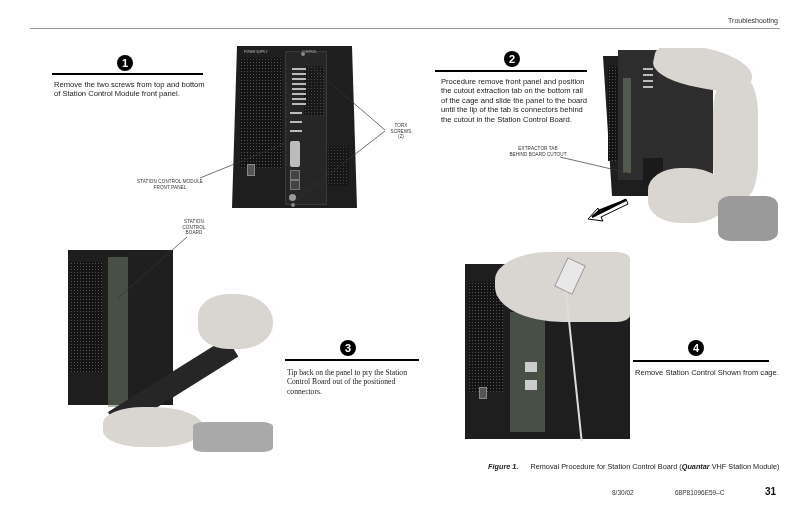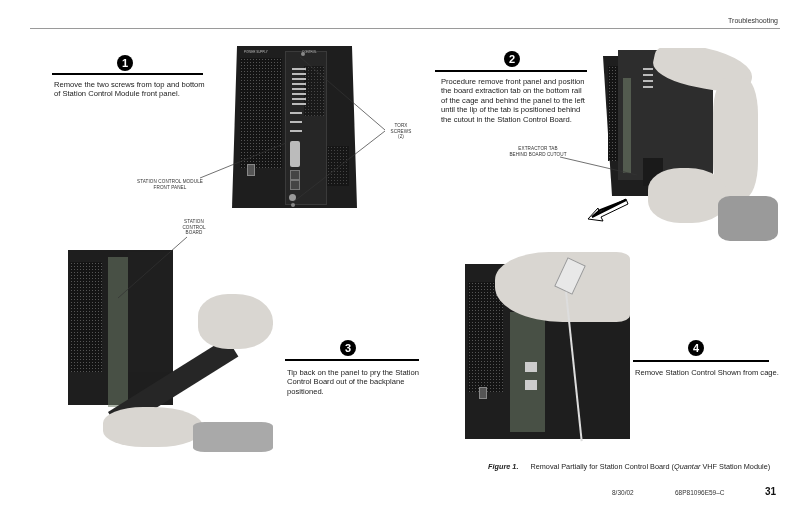--- a/index.html
+++ b/index.html
@@ -31,21 +31,21 @@
   .panel-dark { position:absolute; background:#262626; border:1px solid #3a3a3a; }
   .hand { position:absolute; background:#d9d6d1; border-radius:40% 50% 45% 40%; }
   .board { position:absolute; background:#2d2d2d; }
   .board-green { position:absolute; background:#6c7a66; }
   .led-label { position:absolute; height:2px; background:#bbb; }
   .screw { position:absolute; width:4px; height:4px; border-radius:50%; background:#888; }
 
   
   .fig-caption { position:absolute; left:488px; top:462px; font-size:7.3px; color:#222; white-space:nowrap; }
   .fig-caption .fig-label { font-weight:bold; font-style:italic; margin-right:12px; }
-  .fig-caption em { font-style:italic; }
+  .fig-caption em { font-style:italic;font-weight:bold; }
   .footer-date { position:absolute; left:612px; top:489px; font-size:6.5px; color:#333; }
   .footer-doc { position:absolute; left:675px; top:489px; font-size:6.5px; color:#333; }
   .footer-page { position:absolute; left:765px; top:486px; font-size:10px; font-weight:bold; color:#111;text-align:center; }
 </style>
 </head>
 <body>
 
 <div class="hdr-text">Troubleshooting</div>
 <div class="hdr-rule"></div>
 
@@ -81,23 +81,23 @@
   <div class="abs" style="left:57px;top:148px;width:7px;height:7px;border-radius:50%;background:#999;"></div>
   <div class="abs" style="left:15px;top:118px;width:6px;height:10px;background:#555;border:1px solid #888;"></div>
   <div class="screw" style="left:69px;top:6px;"></div>
   <div class="screw" style="left:59px;top:157px;"></div>
 </div>
 
 <div class="step-num" style="left:504px;top:51px;">2</div>
 <div class="step-rule" style="left:435px;top:70px;width:152px;"></div>
 <div class="step-text" style="left:441px;top:77px;width:170px;">
   <div>Procedure remove front panel and position</div>
-  <div>the board extraction tab on the bottom rail</div>
-  <div>of the cage and behind the panel to the left</div>
-  <div>until the lip of the tab is positioned behind</div>
+  <div>the cutout extraction tab on the bottom rail</div>
+  <div>of the cage and slide the panel to the board</div>
+  <div>until the lip of the tab is connectors behind</div>
   <div>the cutout in the Station Control Board.</div>
 </div>
 
 <div class="photo" style="left:598px;top:48px;width:180px;height:195px;">
   <div class="chassis" style="left:5px;top:8px;width:60px;height:140px;clip-path:polygon(0 0,100% 0,100% 100%,15% 100%);"></div>
   <div class="mesh" style="left:10px;top:18px;width:40px;height:95px;"></div>
   <div class="board" style="left:20px;top:2px;width:95px;height:130px;"></div>
   <div class="board-green" style="left:25px;top:30px;width:8px;height:95px;opacity:.6;"></div>
   <div class="led-label" style="left:45px;top:20px;width:10px;"></div>
   <div class="led-label" style="left:45px;top:26px;width:10px;"></div>
@@ -109,24 +109,24 @@
   <div class="hand" style="left:50px;top:120px;width:80px;height:55px;"></div>
   <div class="hand" style="left:120px;top:148px;width:60px;height:45px;background:#9a9a9a;border-radius:20%;"></div>
 </div>
 <svg class="abs" style="left:586px;top:193px;" width="44" height="30" viewBox="0 0 44 30">
   <polygon points="2,26 12,15 13,19 40,6 42,11 15,24 17,28" fill="#fff" stroke="#000" stroke-width="1"></polygon>
   <polygon points="6,24 14,17 40,7" fill="none" stroke="#000" stroke-width="2"></polygon>
 </svg>
 
 <div class="step-num" style="left:340px;top:340px;">3</div>
 <div class="step-rule" style="left:285px;top:359px;width:134px;"></div>
-<div class="step-text" style="left:287px;top:368px;width:150px;">
+<div class="step-text" style="left:287px;top:368px;width:150px;font-family:Liberation Serif, serif;">
   <div>Tip back on the panel to pry the Station</div>
-  <div>Control Board out of the backplane</div>
-  <div>positioned.</div>
+  <div>Control Board out of the positioned</div>
+  <div>connectors.</div>
 </div>
 
 <div class="photo" style="left:68px;top:242px;width:205px;height:210px;">
   <div class="chassis" style="left:0;top:8px;width:105px;height:155px;"></div>
   <div class="mesh" style="left:2px;top:20px;width:32px;height:110px;"></div>
   <div class="board-green" style="left:40px;top:15px;width:20px;height:150px;opacity:.55;"></div>
   <div class="chassis" style="left:60px;top:10px;width:45px;height:120px;background:#1f1f1f;"></div>
   <div class="board" style="left:40px;top:80px;width:140px;height:22px;transform:rotate(-32deg);transform-origin:0 0;top:170px;background:#262626;"></div>
   <div class="hand" style="left:130px;top:52px;width:75px;height:55px;"></div>
   <div class="hand" style="left:35px;top:165px;width:100px;height:40px;"></div>
@@ -172,18 +172,18 @@
 
 <svg class="leaders" viewBox="0 0 800 518">
   <line x1="300" y1="57" x2="385" y2="130" stroke="#333" stroke-width="0.7"></line>
   <line x1="292" y1="203" x2="385" y2="131" stroke="#333" stroke-width="0.7"></line>
   <line x1="200" y1="178" x2="286" y2="143" stroke="#333" stroke-width="0.7"></line>
   <line x1="187" y1="237" x2="118" y2="298" stroke="#333" stroke-width="0.7"></line>
   <line x1="560" y1="157" x2="637" y2="175" stroke="#333" stroke-width="0.7"></line>
 </svg>
 
 <div class="fig-caption">
-  <span class="fig-label">Figure 1.</span><span>Removal Partially for Station Control Board (</span><em>Quantar</em><span> VHF Station Module)</span>
+  <span class="fig-label">Figure 1.</span><span>Removal Procedure for Station Control Board (</span><em>Quantar</em><span> VHF Station Module)</span>
 </div>
 
 <div class="footer-date">8/30/02</div>
 <div class="footer-doc">68P81096E59–C</div>
 <div class="footer-page">31</div>
 
 </body></html>

